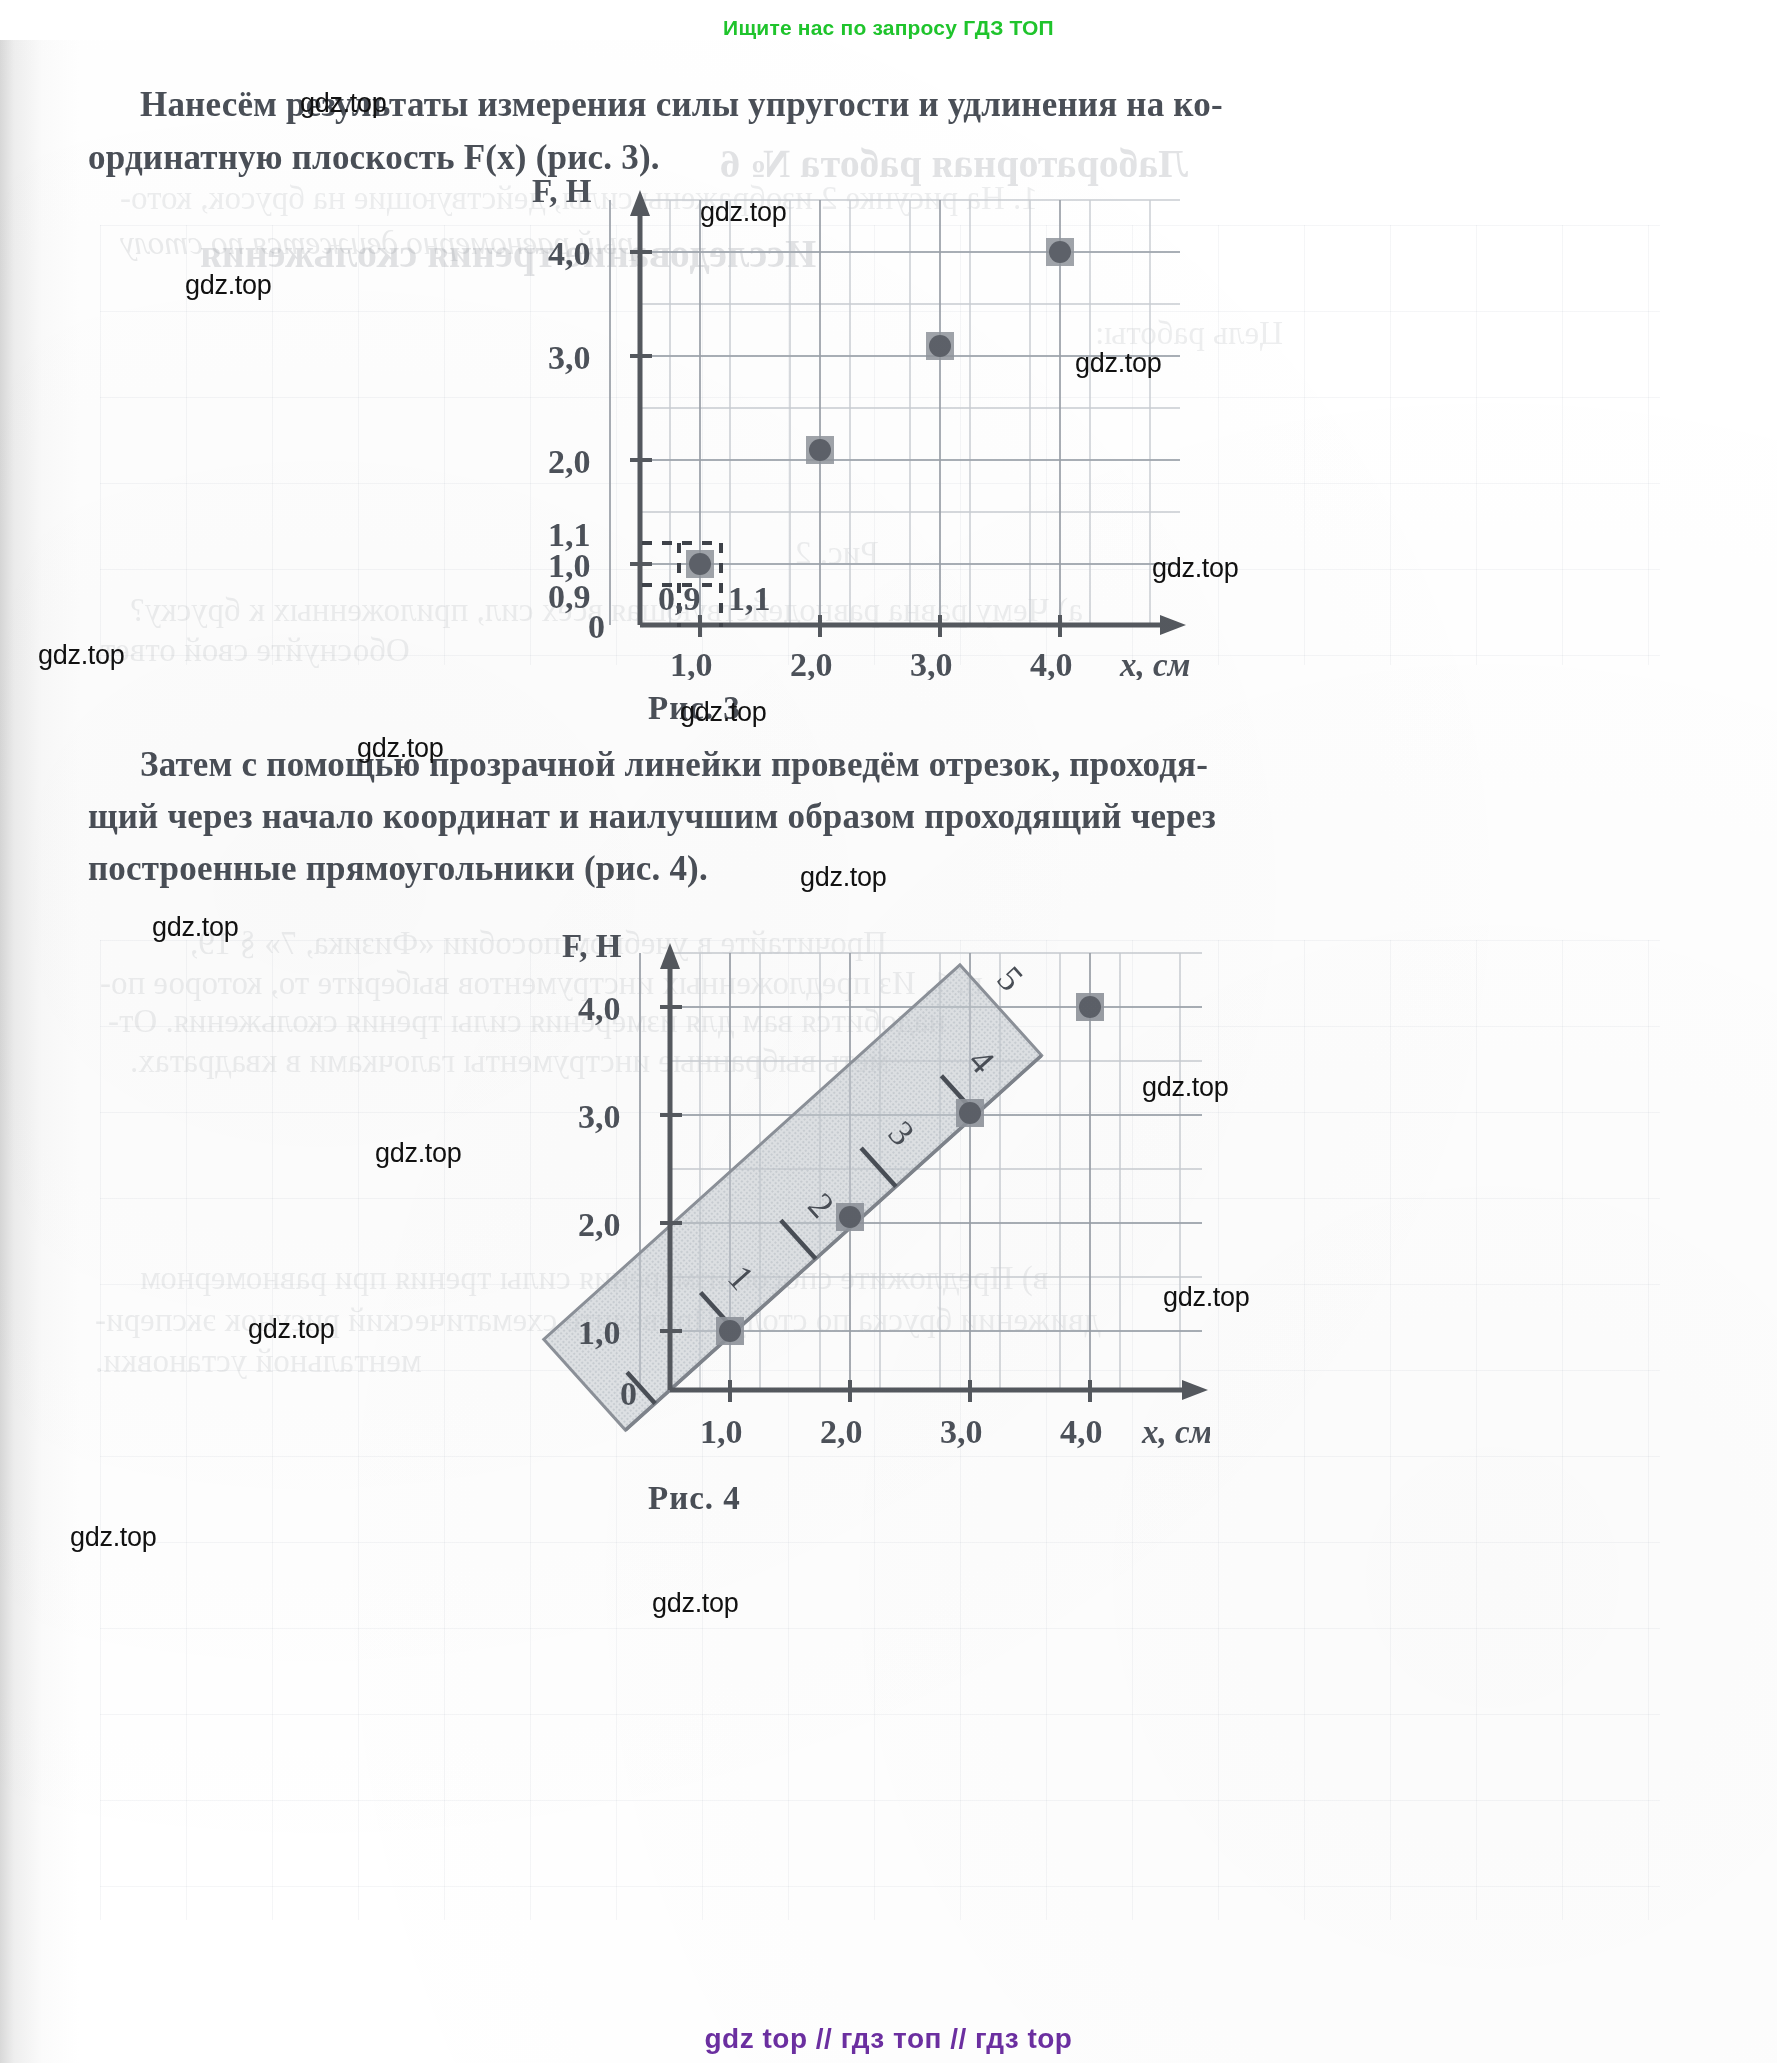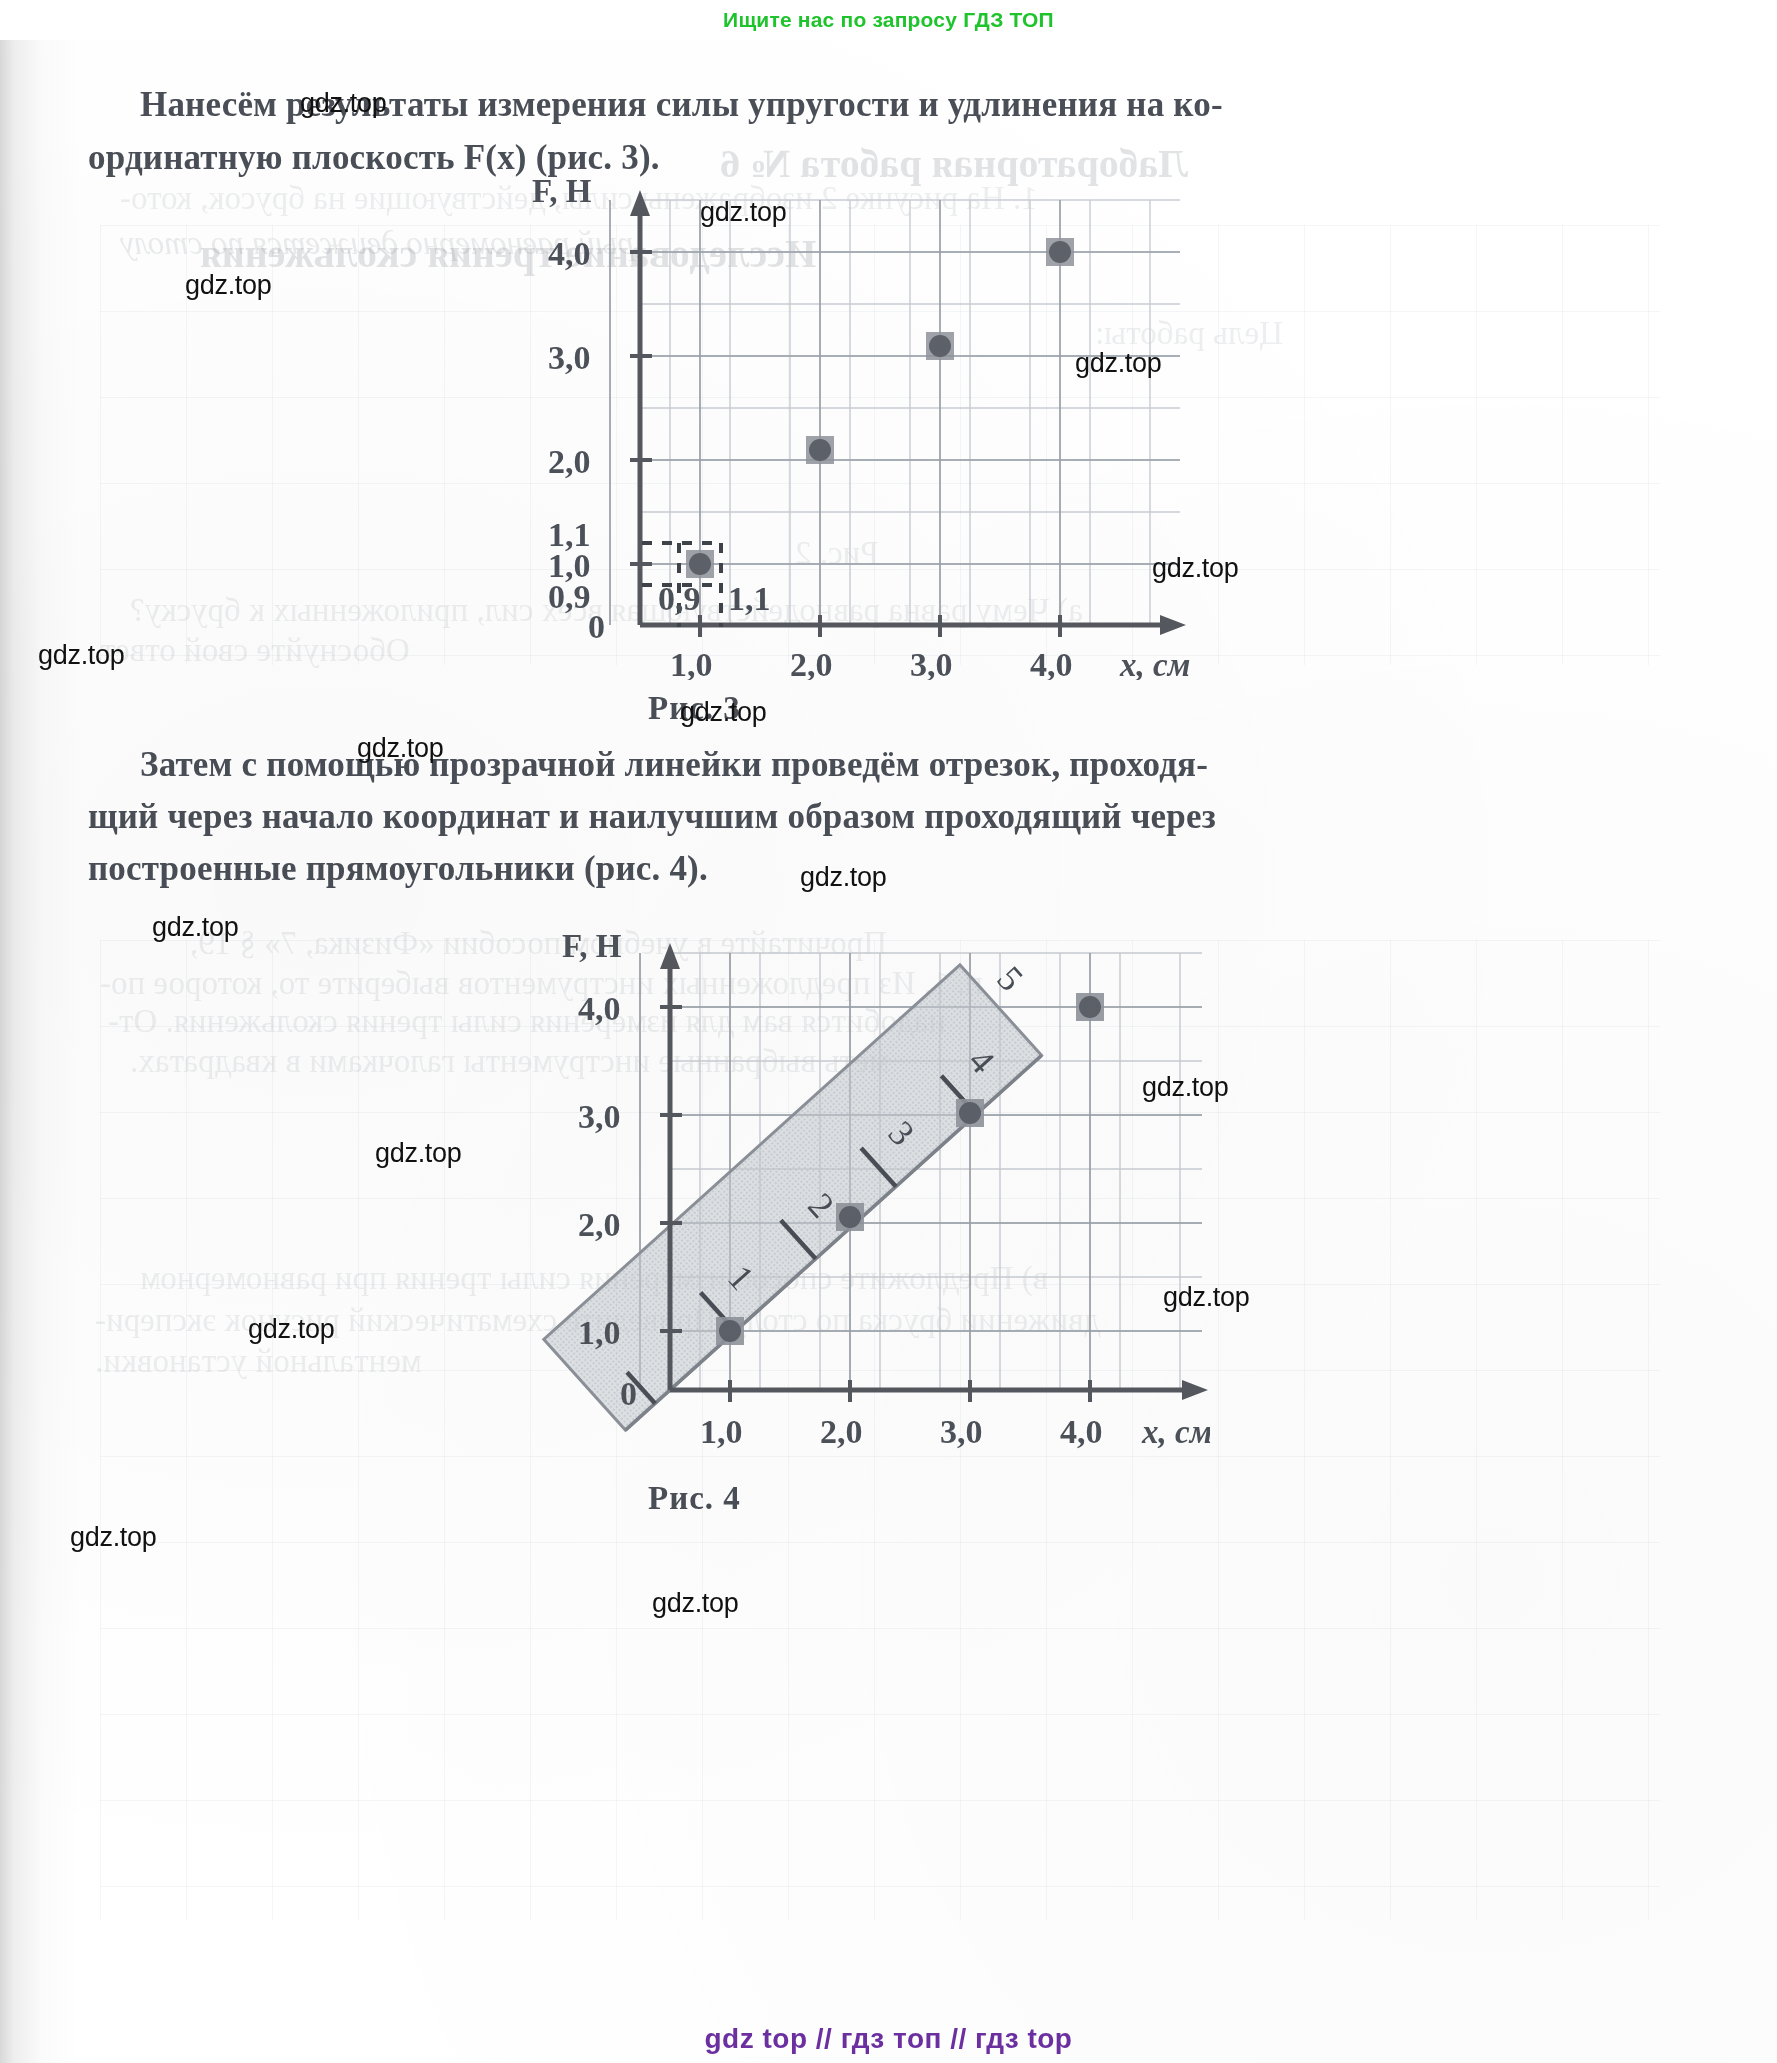--- a/index.html
+++ b/index.html
@@ -25,21 +25,21 @@
     background:
       radial-gradient(ellipse at 18% 42%, rgba(0,0,0,0.022), rgba(0,0,0,0) 62%),
       radial-gradient(ellipse at 84% 76%, rgba(0,0,0,0.018), rgba(0,0,0,0) 60%);
     pointer-events:none;
   }
 
   
   #banner {
     position:absolute; left:0; top:0; width:1777px; height:40px;
     background:#ffffff;
-    display:flex; align-items:center; justify-content:center;
+    display:flex; align-items:flex-end; justify-content:center;
   }
   #banner .btxt {
     color:#1fc42c; font-family:"Liberation Sans", sans-serif;
     font-size:21px; font-weight:600; letter-spacing:.2px;
   }
 
   
   .bleed {
     position:absolute;
     color:rgba(90,95,105,0.175);

